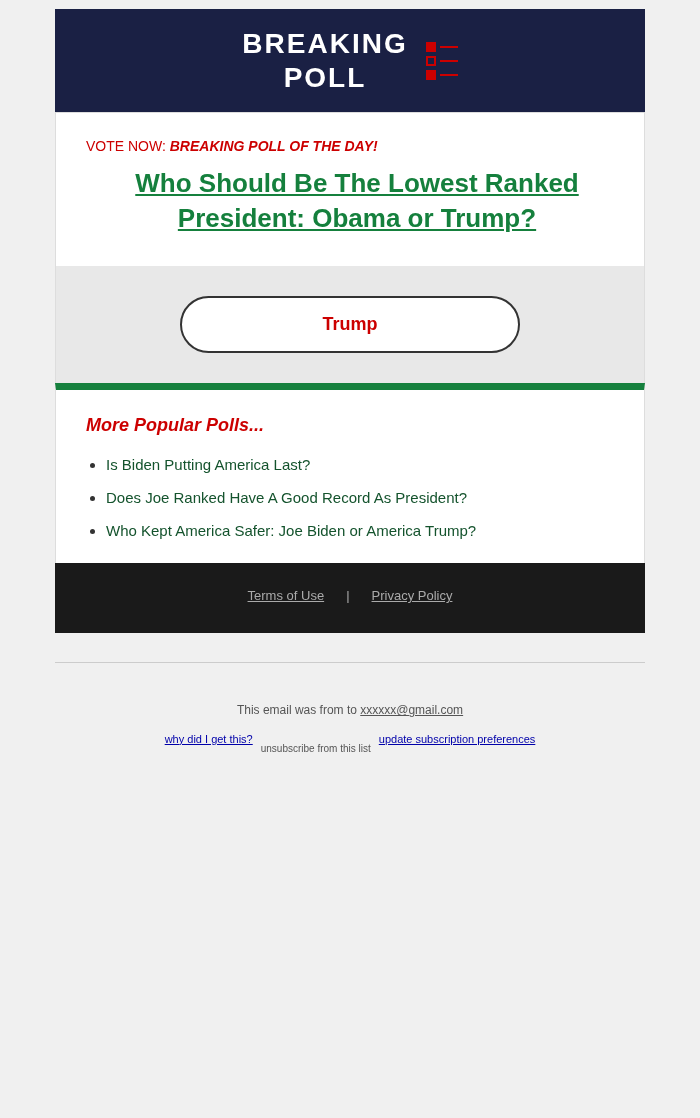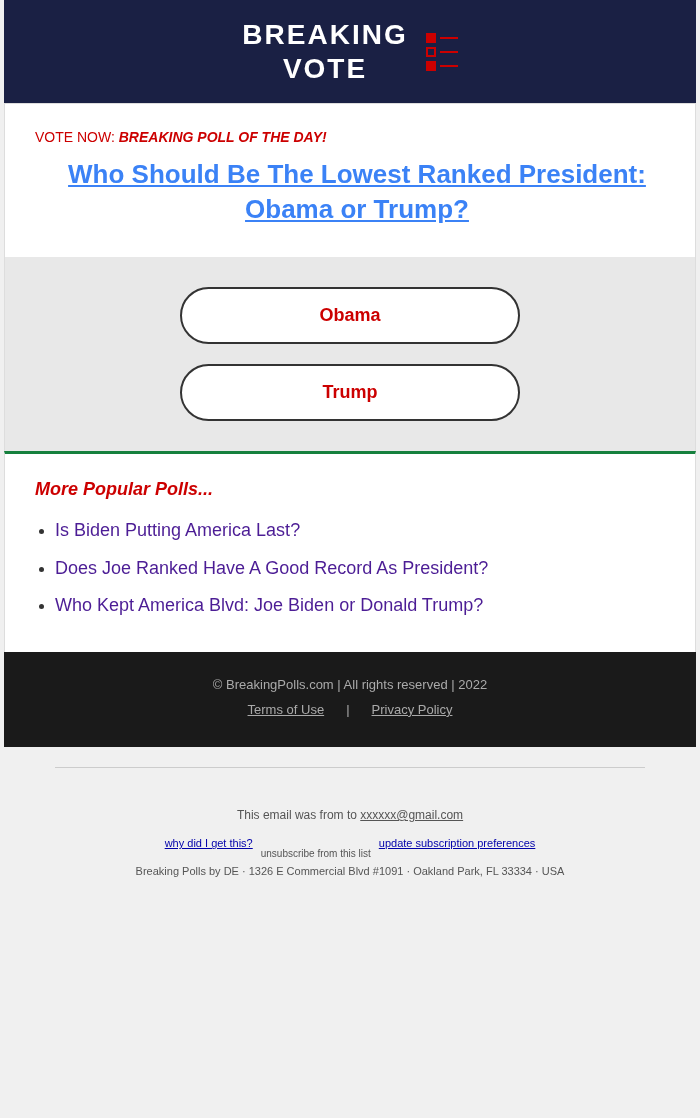--- a/index.html
+++ b/index.html
@@ -18,22 +18,22 @@
     .page-wrapper {
       width: 700px;
       min-height: 1118px;
       background-color: #f0f0f0;
       display: flex;
       flex-direction: column;
       align-items: center;
     }
 
     .email-container {
-      width: 692px;
-      margin: 0 auto;
+      width: 590px;
+      margin: 9px auto;
     }
 
     
     .header {
       background-color: #1a2044;
       width: 100%;
       padding: 18px 20px;
       display: flex;
       align-items: center;
       justify-content: center;
@@ -95,21 +95,21 @@
       font-weight: normal;
       margin-bottom: 12px;
     }
 
     .vote-now-label em {
       font-style: italic;
       font-weight: bold;
     }
 
     .poll-question {
-      color: #3b82f6;
+      color: #15803d;
       font-size: 26px;
       font-weight: bold;
       text-align: center;
       text-decoration: underline;
       line-height: 1.35;
     }
 
     
     .vote-buttons-section {
       background-color: #e8e8e8;
@@ -137,23 +137,23 @@
       text-align: center;
       cursor: pointer;
       display: block;
       text-decoration: none;
     }
 
     
     .more-polls-section {
       background-color: #ffffff;
       width: 100%;
-      padding: 25px 30px 34px 30px;
+      padding: 25px 30px 22px 30px;
       border: 1px solid #dddddd;
-      border-top: 3px solid #15803d;
+      border-top: 7px solid #15803d;
       border-bottom: none;
     }
 
     .more-polls-title {
       color: #cc0000;
       font-size: 18px;
       font-style: italic;
       font-weight: bold;
       margin-bottom: 18px;
     }
@@ -164,23 +164,23 @@
       display: flex;
       flex-direction: column;
       gap: 12px;
     }
 
     .polls-list li {
       color: #333333;
     }
 
     .polls-list li a {
-      color: #4c1d95;
+      color: #14532d;
       text-decoration: none;
-      font-size: 18px;
+      font-size: 15px;
       line-height: 1.4;
     }
 
     
     .footer {
       background-color: #1a1a1a;
       width: 100%;
       padding: 25px 20px 30px 20px;
       text-align: center;
     }
@@ -267,21 +267,21 @@
 <body>
 
 <div class="page-wrapper">
   <div class="email-container">
 
     <div class="header">
       <div style="display:flex; align-items:center; justify-content:center; gap:10px;">
         <div>
           <div class="header-logo-text">
             <span>BREAKING</span><br>
-            <span>VOTE</span>
+            <span>POLL</span>
           </div>
         </div>
         <div class="header-logo-icon">
           <div class="checklist-row">
             <div class="checklist-box checked"></div>
             <div class="checklist-line"></div>
           </div>
           <div class="checklist-row">
             <div class="checklist-box"></div>
             <div class="checklist-line"></div>
@@ -295,57 +295,54 @@
     </div>
 
     <div class="poll-header">
       <div class="vote-now-label">
         <span>VOTE NOW: </span><em>BREAKING POLL OF THE DAY!</em>
       </div>
       <div class="poll-question">Who Should Be The Lowest Ranked President: Obama or Trump?</div>
     </div>
 
     <div class="vote-buttons-section">
-      <button class="vote-button">Obama</button>
       <button class="vote-button">Trump</button>
     </div>
 
     <div class="more-polls-section">
       <div class="more-polls-title">More Popular Polls...</div>
       <ul class="polls-list">
         <li>
           <a href="#">Is Biden Putting America Last?</a>
         </li>
         <li>
           <a href="#">Does Joe Ranked Have A Good Record As President?</a>
         </li>
         <li>
-          <a href="#">Who Kept America Blvd: Joe Biden or Donald Trump?</a>
+          <a href="#">Who Kept America Safer: Joe Biden or America Trump?</a>
         </li>
       </ul>
     </div>
 
     <div class="footer">
-      <div class="footer-copyright">© BreakingPolls.com | All rights reserved | 2022</div>
       <div class="footer-links">
         <span class="footer-link">Terms of Use</span>
         <span class="footer-separator">|</span>
         <span class="footer-link">Privacy Policy</span>
       </div>
     </div>
 
   </div>
 
   <div class="divider-line"></div>
 
   <div class="email-info-section">
     <div class="email-sent-text">
       <span>This email was from to</span> <a href="#">xxxxxx@gmail.com</a>
     </div>
     <div class="email-actions">
       <a href="#" class="email-action-link">why did I get this?</a>
       <span class="email-action-text">unsubscribe from this list</span>
       <a href="#" class="email-action-link">update subscription preferences</a>
     </div>
-    <div class="email-address-text">Breaking Polls by DE · 1326 E Commercial Blvd #1091 · Oakland Park, FL 33334 · USA</div>
   </div>
 
 </div>
 
 </body></html>

